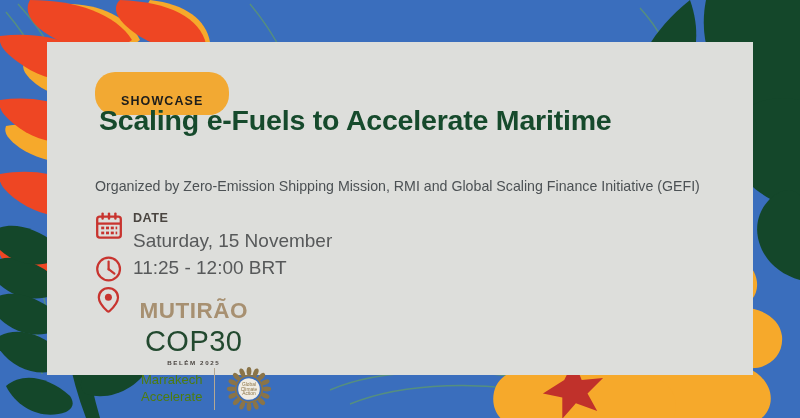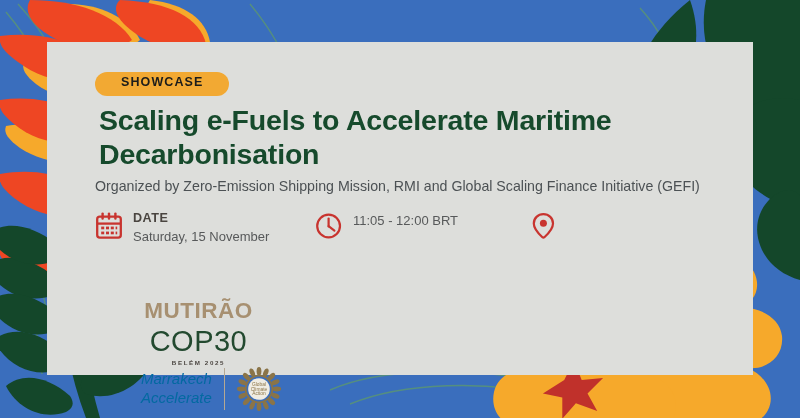--- a/index.html
+++ b/index.html
@@ -38,21 +38,21 @@
   
   #badge {
     position: absolute;
     left: 48px;
     top: 30px;
     background: #f2a933;
     color: #1d1d1b;
     font-size: 12.5px;
     font-weight: bold;
     letter-spacing: 1.1px;
-    padding: 4px 26px 7px 26px;
+    padding: 23px 26px 7px 26px;
     border-radius: 20px;
     display: inline-block;
     line-height: 1;
   }
 
   
   #title {
     position: absolute;
     left: 52px;
     top: 62px;
@@ -76,20 +76,21 @@
   }
 
   
   #inforow {
     position: absolute;
     left: 48px;
     top: 168px;
     width: 650px;
     display: flex;
     align-items: flex-start;
+    flex-direction: column;
   }
   .info-item {
     display: flex;
     align-items: flex-start;
     gap: 10px;
   }
   .info-item.date { width: 220px; }
   .info-item.time { width: 215px; }
   .info-icon {
     width: 28px;
@@ -100,21 +101,21 @@
   .info-text { padding-top: 1px; }
   .info-label {
     color: #4a4540;
     font-size: 12.6px;
     font-weight: bold;
     letter-spacing: 0.5px;
     line-height: 1.25;
   }
   .info-value {
     color: #57595a;
-    font-size: 13px;
+    font-size: 19px;
     line-height: 1.35;
     margin-top: 1px;
     white-space: nowrap;
   }
 
   
   #logos {
     position: absolute;
     left: 68px;
     top: 258px;
@@ -145,25 +146,24 @@
     letter-spacing: 1.6px;
     color: #4a4540;
     margin-top: 4px;
   }
   #mp-block {
     display: flex;
     align-items: center;
     margin-left: 26px;
   }
   #mp-text {
-    color: #0369a1;
-    font-size: 15px;
+    color: #4d7c0f;
+    font-size: 13px;
     line-height: 1.25;
     padding-right: 12px;
-    font-style: italic;
   }
   #mp-divider {
     width: 1px;
     height: 42px;
     background: #b5a893;
   }
   #gca-seal { margin-left: 11px; }
 </style>
 </head>
 <body>
@@ -244,21 +244,20 @@
       <path d="M58 252 C 56 226, 66 204, 84 192 C 96 208, 96 234, 82 254 C 74 262, 62 262, 58 252 Z"></path>
     </g>
   </svg>
 
   <div id="card">
 
     <div id="badge">SHOWCASE</div>
 
     <div id="title">
       <div>Scaling e-Fuels to Accelerate Maritime</div>
-      <div>Decarbonisation</div>
     </div>
 
     <div id="organizer">Organized by Zero-Emission Shipping Mission, RMI and Global Scaling Finance Initiative (GEFI)</div>
 
     <div id="inforow">
 
       <div class="info-item date">
         <svg class="info-icon" viewBox="0 0 28 28" xmlns="http://www.w3.org/2000/svg">
           <rect x="2.2" y="4.6" width="23.6" height="21" rx="2.6" fill="none" stroke="#c8342f" stroke-width="2.3"></rect>
           <line x1="2.2" y1="11.6" x2="25.8" y2="11.6" stroke="#c8342f" stroke-width="2.3"></line>
@@ -282,21 +281,21 @@
         </div>
       </div>
 
       <div class="info-item time">
         <svg class="info-icon" viewBox="0 0 28 28" xmlns="http://www.w3.org/2000/svg">
           <circle cx="13.6" cy="14" r="11.4" fill="none" stroke="#c8342f" stroke-width="2.2"></circle>
           <line x1="13.6" y1="6.6" x2="13.6" y2="14.4" stroke="#c8342f" stroke-width="2.2" stroke-linecap="round"></line>
           <line x1="13.6" y1="14.2" x2="19.4" y2="18.6" stroke="#c8342f" stroke-width="2.2" stroke-linecap="round"></line>
         </svg>
         <div class="info-text">
-          <div class="info-value">11:05 - 12:00 BRT</div>
+          <div class="info-value">11:25 - 12:00 BRT</div>
         </div>
       </div>
 
       <div class="info-item location">
         <svg class="info-icon" viewBox="0 0 28 28" xmlns="http://www.w3.org/2000/svg">
           <path d="M13.4 2.2 C 18.9 2.2 23 6.3 23 11.5 C 23 17 16.6 23.2 14.4 25.2
                    C 13.8 25.7 13 25.7 12.4 25.2 C 10.2 23.2 3.8 17 3.8 11.5
                    C 3.8 6.3 7.9 2.2 13.4 2.2 Z" fill="none" stroke="#c8342f" stroke-width="2.2"></path>
           <circle cx="13.4" cy="11.2" r="3.5" fill="#c8342f"></circle>
         </svg>

